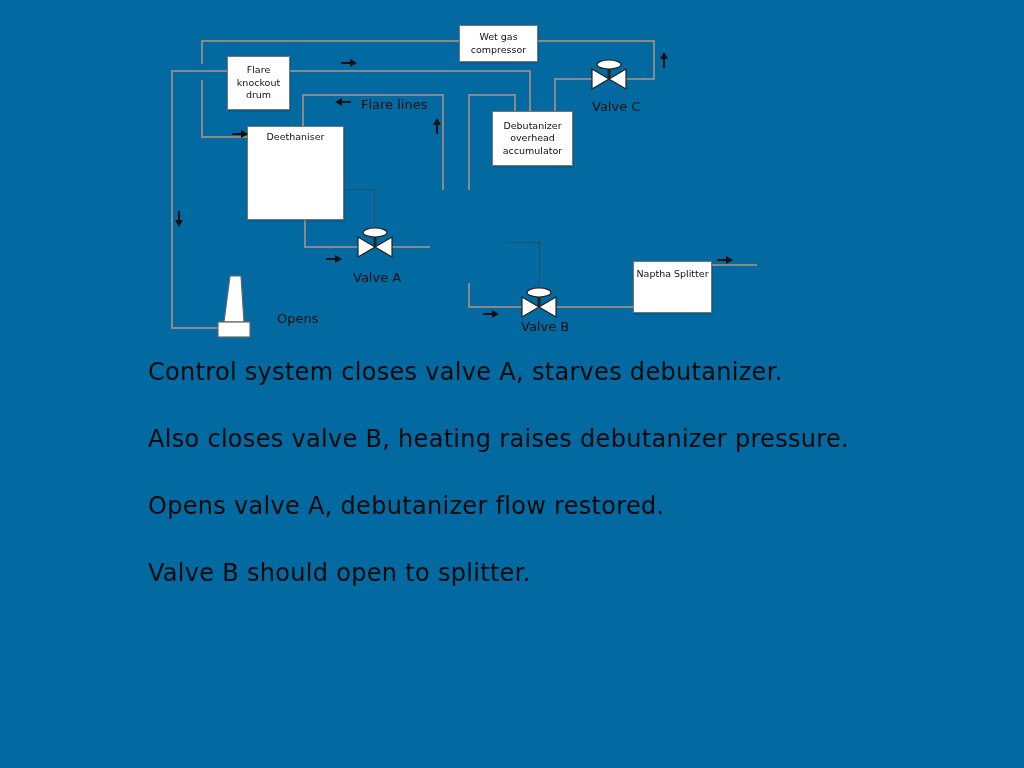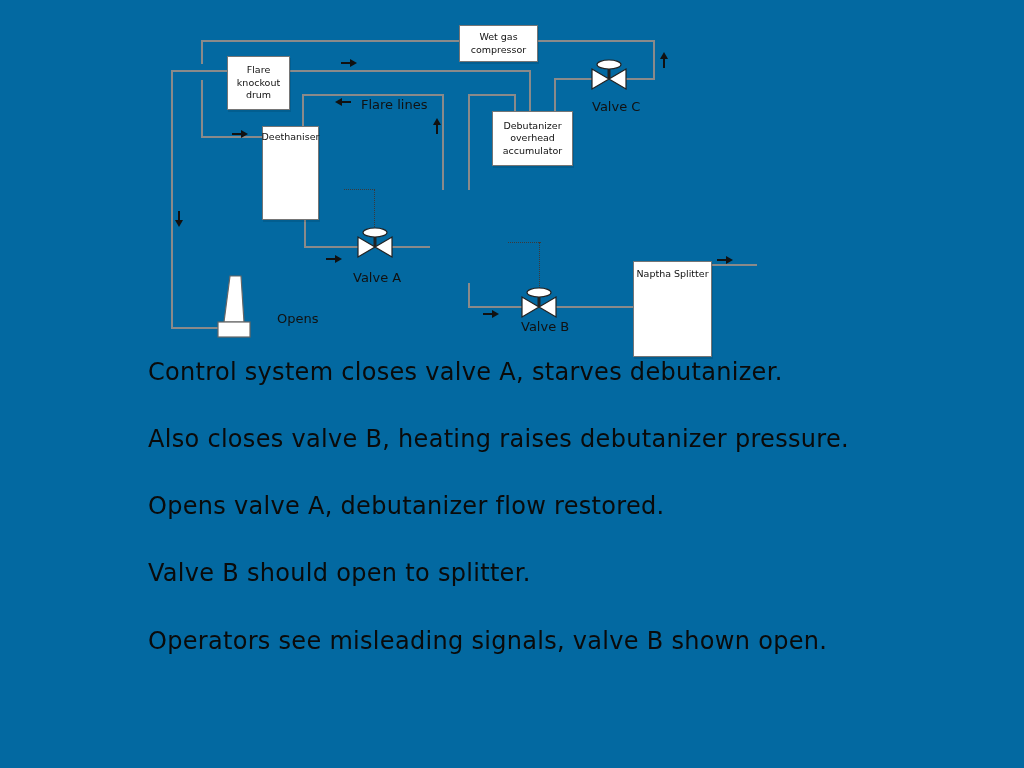--- a/index.html
+++ b/index.html
@@ -89,27 +89,27 @@
   <div class="dotted v" style="left:374px;top:189px;height:38px;"></div>
   <div class="dotted h" style="left:508px;top:242px;width:33px;"></div>
   <div class="dotted v" style="left:539px;top:242px;height:46px;"></div>
 
   <div class="box" style="left:459px;top:25px;width:79px;height:37px;">
     <span>Wet gas compressor</span>
   </div>
   <div class="box" style="left:227px;top:56px;width:63px;height:54px;">
     <span>Flare knockout drum</span>
   </div>
-  <div class="box toplabel" style="left:262px;top:126px;width:57px;height:94px;">
+  <div class="box toplabel" style="left:247px;top:126px;width:97px;height:94px;">
     <span>Deethaniser</span>
   </div>
   <div class="box" style="left:492px;top:111px;width:81px;height:55px;">
     <span>Debutanizer overhead accumulator</span>
   </div>
-  <div class="box toplabel" style="left:633px;top:261px;width:79px;height:96px;padding-top:6px;">
+  <div class="box toplabel" style="left:633px;top:261px;width:79px;height:52px;padding-top:6px;">
     <span>Naptha Splitter</span>
   </div>
 
   <svg class="valve" style="left:357px;top:227px;" width="36" height="32" viewBox="0 0 36 32">
     <ellipse cx="18" cy="5.5" rx="12" ry="4.5" fill="#fff" stroke="#222" stroke-width="1.2"></ellipse>
     <line x1="18" y1="10" x2="18" y2="20" stroke="#222" stroke-width="3"></line>
     <polygon points="1,10 1,30 18,20" fill="#fff" stroke="#222" stroke-width="1.2"></polygon>
     <polygon points="35,10 35,30 18,20" fill="#fff" stroke="#222" stroke-width="1.2"></polygon>
   </svg>
   <svg class="valve" style="left:521px;top:287px;" width="36" height="32" viewBox="0 0 36 32">
@@ -170,15 +170,14 @@
     </div>
   <div class="arrow right" style="left:717px;top:256px;">
       <i class="s"></i>
       <i class="h"></i>
     </div>
 
   <div class="bullet" style="top:360px;">Control system closes valve A, starves debutanizer.</div>
   <div class="bullet" style="top:427px;">Also closes valve B, heating raises debutanizer pressure.</div>
   <div class="bullet" style="top:494px;">Opens valve A, debutanizer flow restored.</div>
   <div class="bullet" style="top:561px;">Valve B should open to splitter.</div>
-  <div class="bullet" style="top:629px;">Operators see misleading signals, valve B shown open.</div>
 
 </div>
 
 </body></html>

